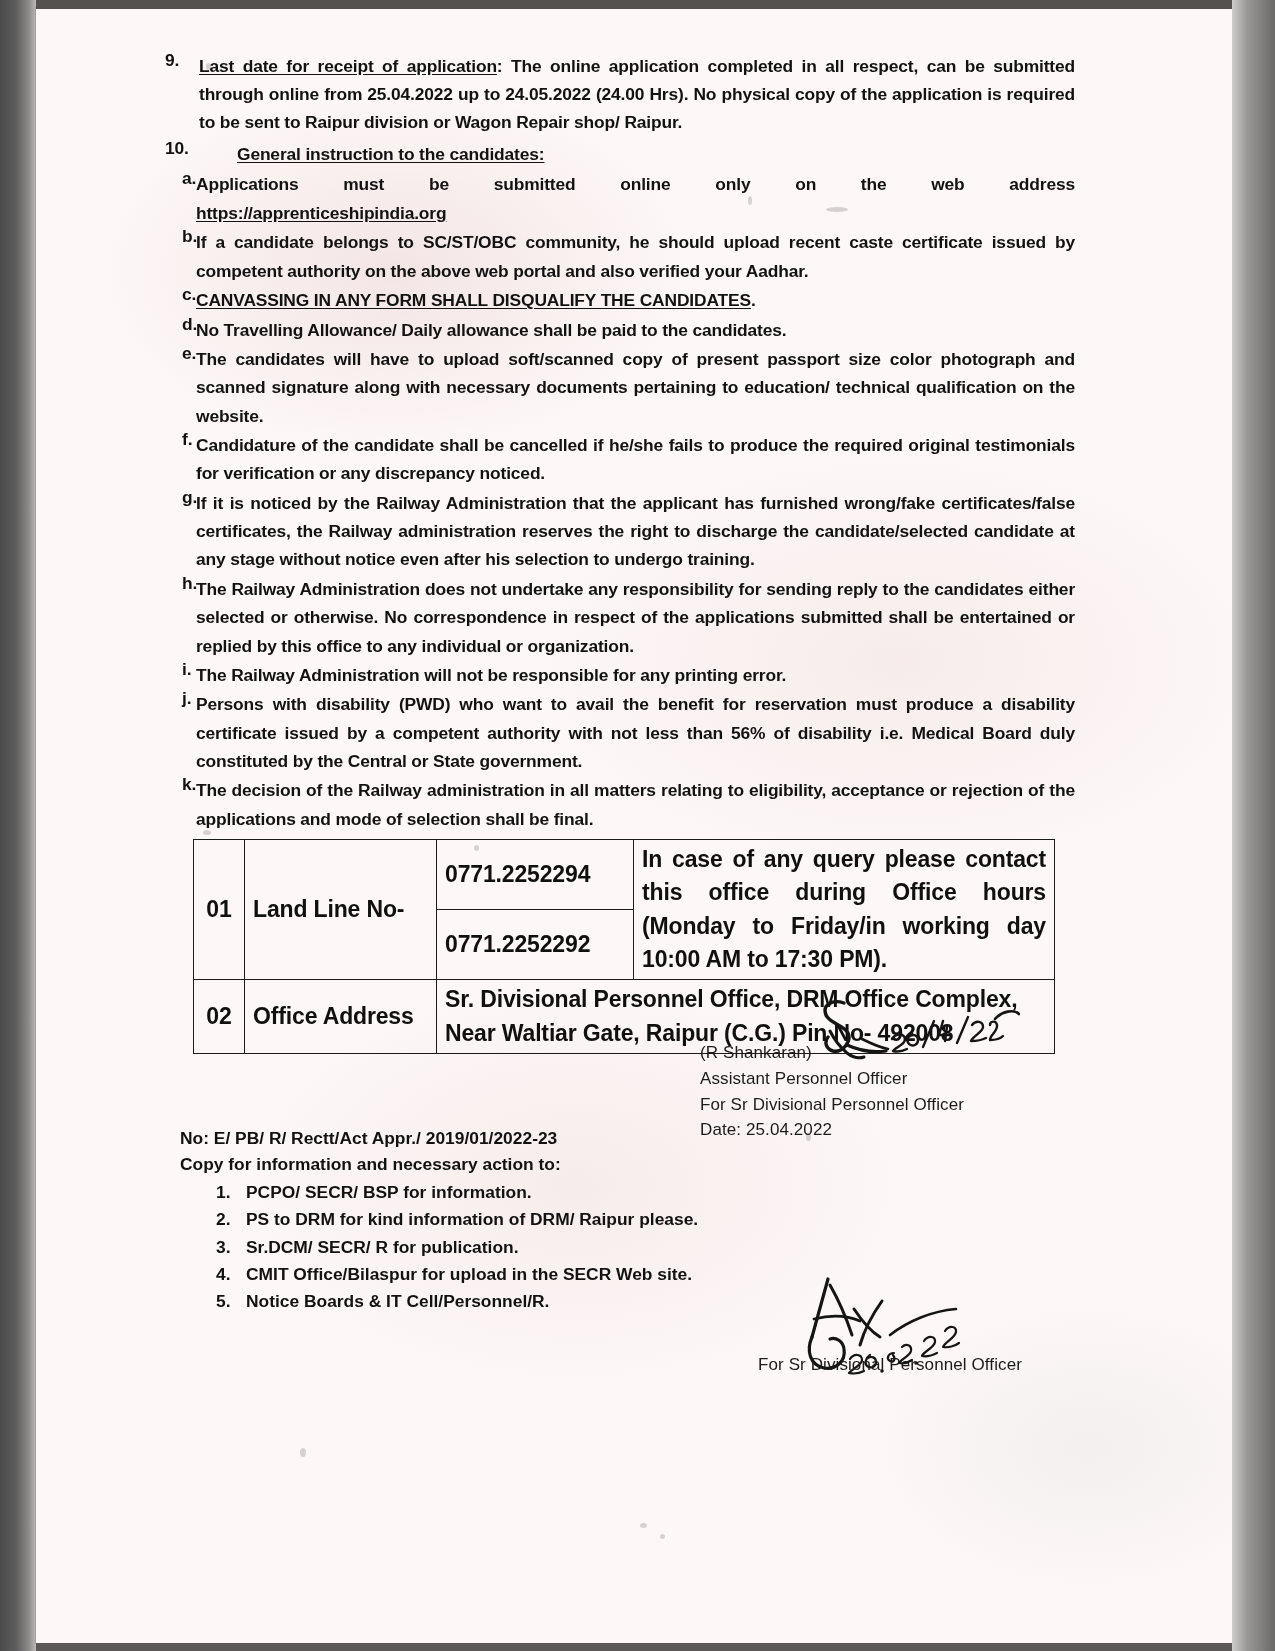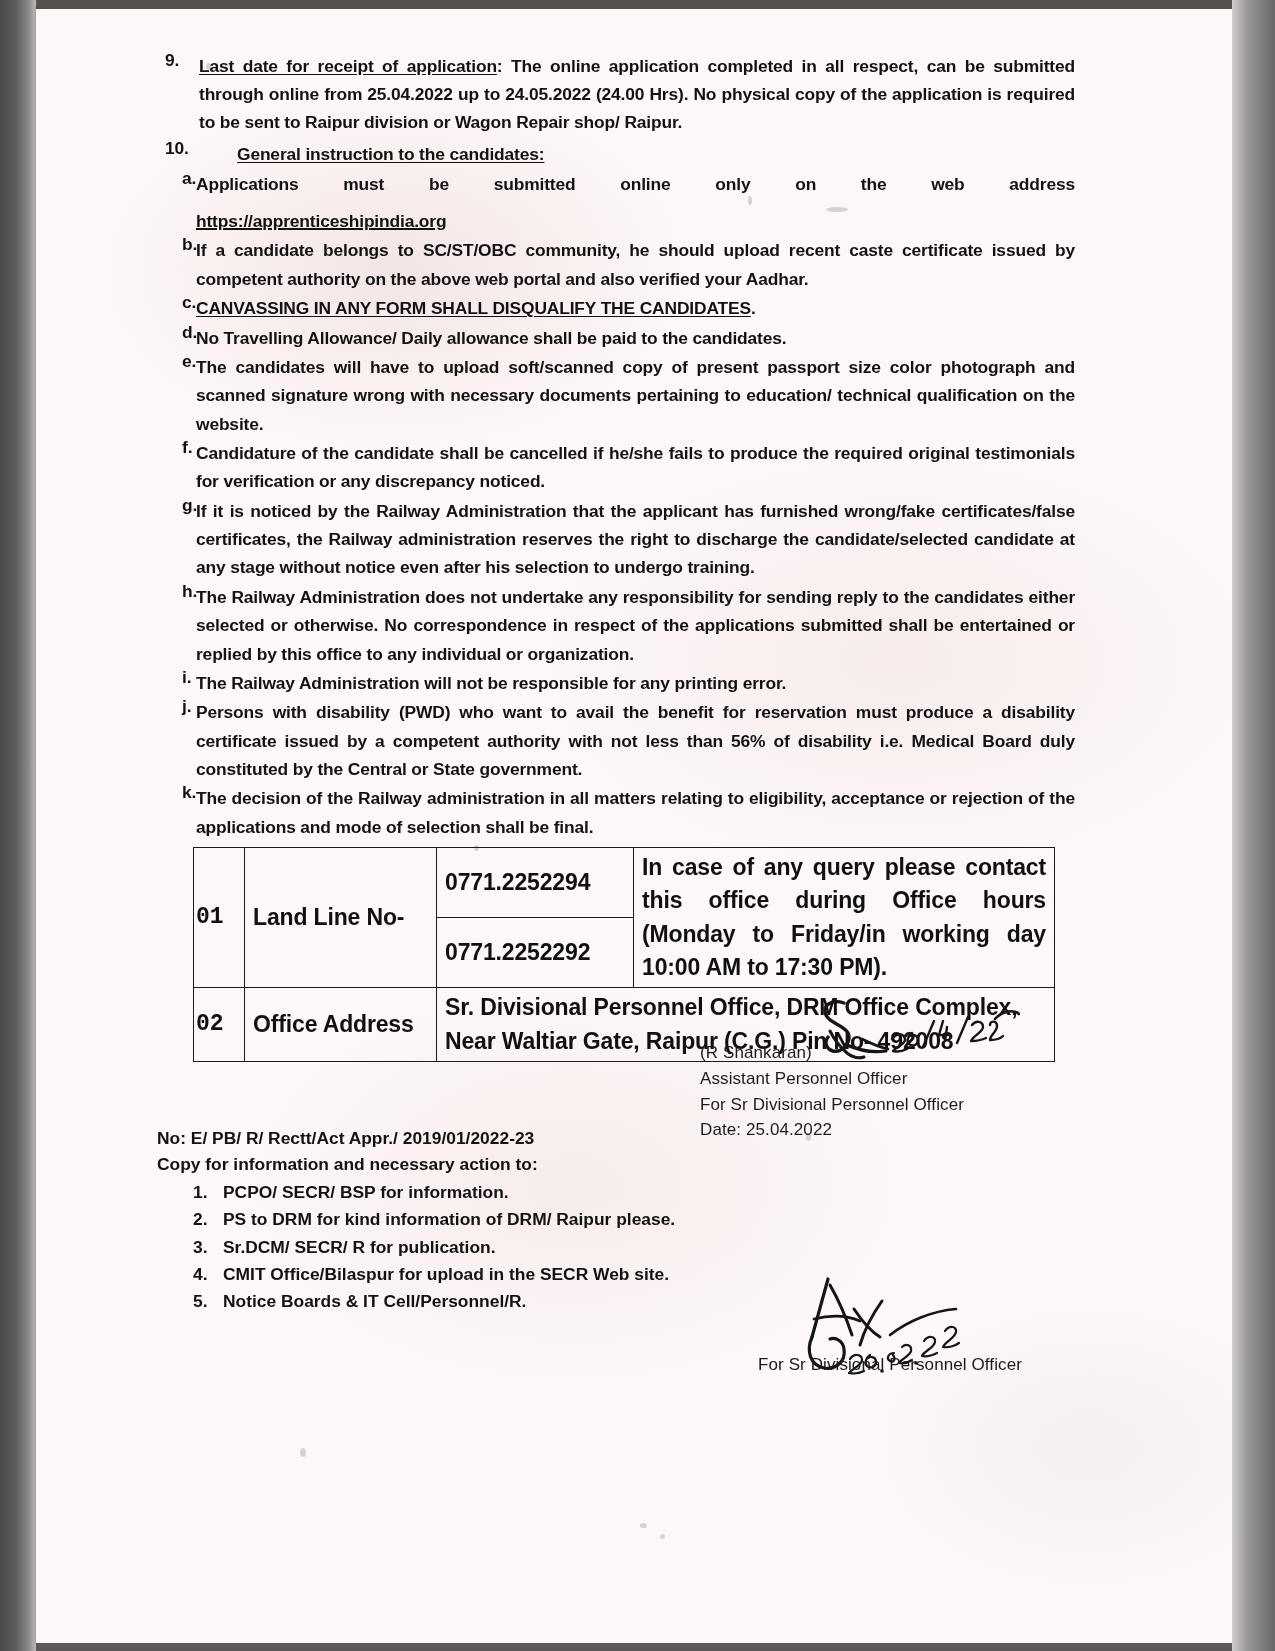--- a/index.html
+++ b/index.html
@@ -131,21 +131,21 @@
   #helpline-table td {
     border: 1.6px solid #1b1b1b;
     padding: 3px 8px;
     font-size: 23px;
     font-weight: 700;
     color: #101010;
     vertical-align: middle;
     line-height: 1.45;
     margin-left: 12px;
   }
-  #helpline-table td.col-sno { width: 46px; padding: 3px 2px; font-family: Liberation Mono, monospace; }
+  #helpline-table td.col-sno { width: 46px; text-align: center; padding: 3px 2px; }
   #helpline-table td.col-label { width: 175px; }
   #helpline-table td.col-value { width: 180px; }
   #helpline-table td.col-note { text-align: justify; text-align-last: left; }
 
   
   #sig-block {
     position: absolute;
     left: 700px;
     top: 1040px;
     width: 400px;
@@ -155,21 +155,21 @@
     font-family: "Liberation Sans", sans-serif;
     font-size: 17px;
     font-weight: 400;
     color: #1b1b1b;
     line-height: 1.52;
     letter-spacing: 0.1px;
   }
 
   #ref-block {
     position: absolute;
-    left: 157px;
+    left: 180px;
     top: 1125px;
     width: 620px;
   }
   #ref-block .ref-line {
     font-size: 17.4px;
     font-weight: 600;
     color: #121212;
     line-height: 1.5;
   }
   #copy-list {
@@ -239,42 +239,42 @@
 
   <div class="num-item" style="margin-top:3px;gap:38px;">
     <div class="num">10.</div>
     <div class="body"><u class="uline"><b class="bold">General instruction to the candidates:</b></u></div>
   </div>
 
   <div class="alpha-item">
     <div class="letter">a.</div>
     <div class="body">
       <div class="justify-all">Applications must be submitted online only on the web address</div>
-      <div style="margin-top:9px;text-decoration:underline;"><u class="uline"><b class="bold">https://apprenticeshipindia.org</b></u></div>
+      <div style="margin-top:1px;"><u class="uline"><b class="bold">https://apprenticeshipindia.org</b></u></div>
     </div>
   </div>
 
   <div class="alpha-item">
     <div class="letter">b.</div>
     <div class="body justify">If a candidate belongs to SC/ST/OBC community, he should upload recent caste certificate issued by competent authority on the above web portal and also verified your Aadhar.</div>
   </div>
 
   <div class="alpha-item">
     <div class="letter">c.</div>
     <div class="body"><span class="u-bold">CANVASSING IN ANY FORM SHALL DISQUALIFY THE CANDIDATES</span><span>.</span></div>
   </div>
 
   <div class="alpha-item">
     <div class="letter">d.</div>
     <div class="body">No Travelling Allowance/ Daily allowance shall be paid to the candidates.</div>
   </div>
 
   <div class="alpha-item">
     <div class="letter">e.</div>
-    <div class="body justify">The candidates will have to upload soft/scanned copy of present passport size color photograph and scanned signature wrong with necessary documents pertaining to education/ technical qualification on the website.</div>
+    <div class="body justify">The candidates will have to upload soft/scanned copy of present passport size color photograph and scanned signature along with necessary documents pertaining to education/ technical qualification on the website.</div>
   </div>
 
   <div class="alpha-item">
     <div class="letter">f.</div>
     <div class="body justify">Candidature of the candidate shall be cancelled if he/she fails to produce the required original testimonials for verification or any discrepancy noticed.</div>
   </div>
 
   <div class="alpha-item">
     <div class="letter">g.</div>
     <div class="body justify">If it is noticed by the Railway Administration that the applicant has furnished wrong/fake certificates/false certificates, the Railway administration reserves the right to discharge the candidate/selected candidate at any stage without notice even after his selection to undergo training.</div>

